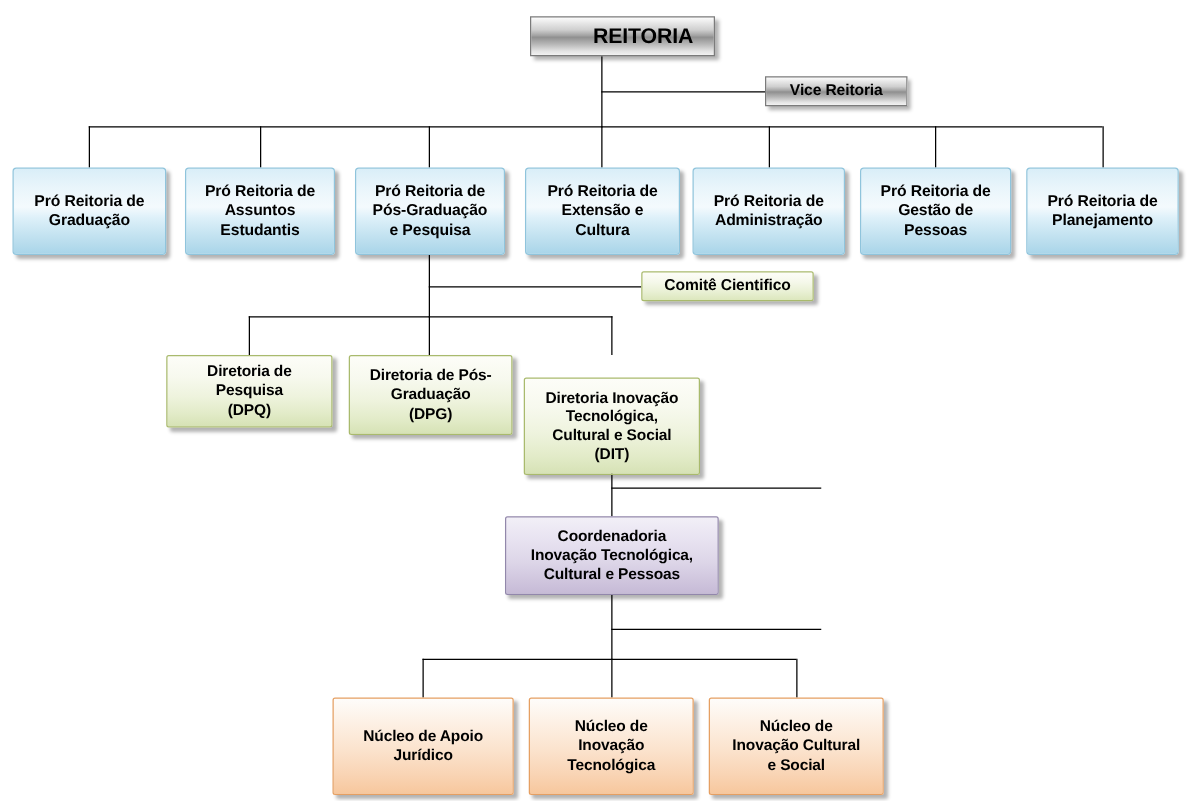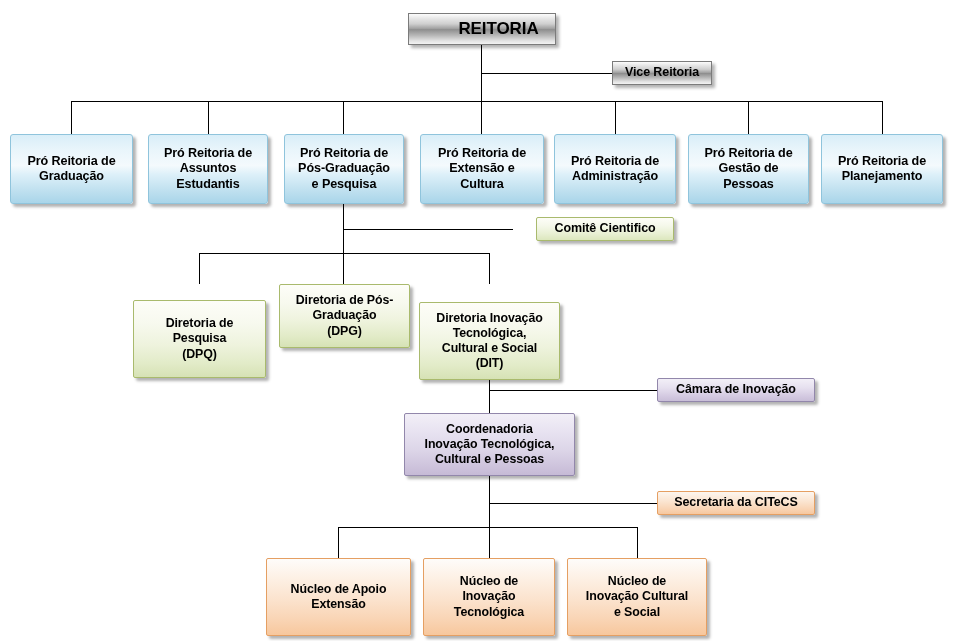--- a/index.html
+++ b/index.html
@@ -149,25 +149,25 @@
   <div class="ln lnh" style="left:489px;top:390px;width:168px;"></div>
 
   <div class="ln lnv" style="left:489px;top:476px;height:52px;"></div>
   <div class="ln lnh" style="left:489px;top:503px;width:168px;"></div>
 
   <div class="ln lnh" style="left:338px;top:527px;width:299px;"></div>
   <div class="ln lnv" style="left:338px;top:527px;height:31px;"></div>
   <div class="ln lnv" style="left:489px;top:527px;height:31px;"></div>
   <div class="ln lnv" style="left:637px;top:527px;height:31px;"></div>
 
-  <div class="node gray" style="left:408px;top:13px;width:148px;height:32px;padding-left:33px;">
+  <div class="node gray" style="left:424px;top:13px;width:148px;height:32px;padding-left:33px;">
     <span class="lbl">REITORIA</span>
   </div>
 
-  <div class="node gray-sm" style="left:612px;top:61px;width:100px;height:24px;">
+  <div class="node gray-sm" style="left:612px;top:61px;width:114px;height:24px;">
     <span class="lbl">Vice Reitoria</span>
   </div>
 
   <div class="node blue" style="left:10px;top:134px;width:123px;height:70px;">
     <span class="lbl">Pró Reitoria de
 Graduação</span>
   </div>
 
   <div class="node blue" style="left:148px;top:134px;width:120px;height:70px;">
     <span class="lbl">Pró Reitoria de
@@ -196,60 +196,54 @@
     <span class="lbl">Pró Reitoria de
 Gestão de
 Pessoas</span>
   </div>
 
   <div class="node blue" style="left:821px;top:134px;width:122px;height:70px;">
     <span class="lbl">Pró Reitoria de
 Planejamento</span>
   </div>
 
-  <div class="node green-sm" style="left:513px;top:217px;width:138px;height:24px;margin-left:23px;">
+  <div class="node green-sm" style="left:513px;top:217px;width:138px;height:24px;">
     <span class="lbl">Comitê Cientifico</span>
   </div>
 
-  <div class="node green" style="left:133px;top:284px;width:133px;height:78px;margin-top:16px;">
+  <div class="node green" style="left:133px;top:284px;width:133px;height:58px;">
     <span class="lbl">Diretoria de
 Pesquisa
 (DPQ)</span>
   </div>
 
   <div class="node green" style="left:279px;top:284px;width:131px;height:64px;">
     <span class="lbl">Diretoria de Pós-
 Graduação
 (DPG)</span>
   </div>
 
   <div class="node green" style="left:419px;top:302px;width:141px;height:78px;">
     <span class="lbl">Diretoria Inovação
 Tecnológica,
 Cultural e Social
 (DIT)</span>
   </div>
 
-  <div class="node purple-sm" style="left:657px;top:378px;width:158px;height:24px;">
-    <span class="lbl">Câmara de Inovação</span>
-  </div>
 
   <div class="node purple" style="left:404px;top:413px;width:171px;height:63px;">
     <span class="lbl">Coordenadoria
 Inovação Tecnológica,
 Cultural e Pessoas</span>
   </div>
 
-  <div class="node orange-sm" style="left:657px;top:491px;width:158px;height:24px;">
-    <span class="lbl">Secretaria da CITeCS</span>
-  </div>
 
   <div class="node orange" style="left:266px;top:558px;width:145px;height:78px;">
     <span class="lbl">Núcleo de Apoio
-Extensão</span>
+Jurídico</span>
   </div>
 
   <div class="node orange" style="left:423px;top:558px;width:132px;height:78px;">
     <span class="lbl">Núcleo de
 Inovação
 Tecnológica</span>
   </div>
 
   <div class="node orange" style="left:567px;top:558px;width:140px;height:78px;">
     <span class="lbl">Núcleo de

